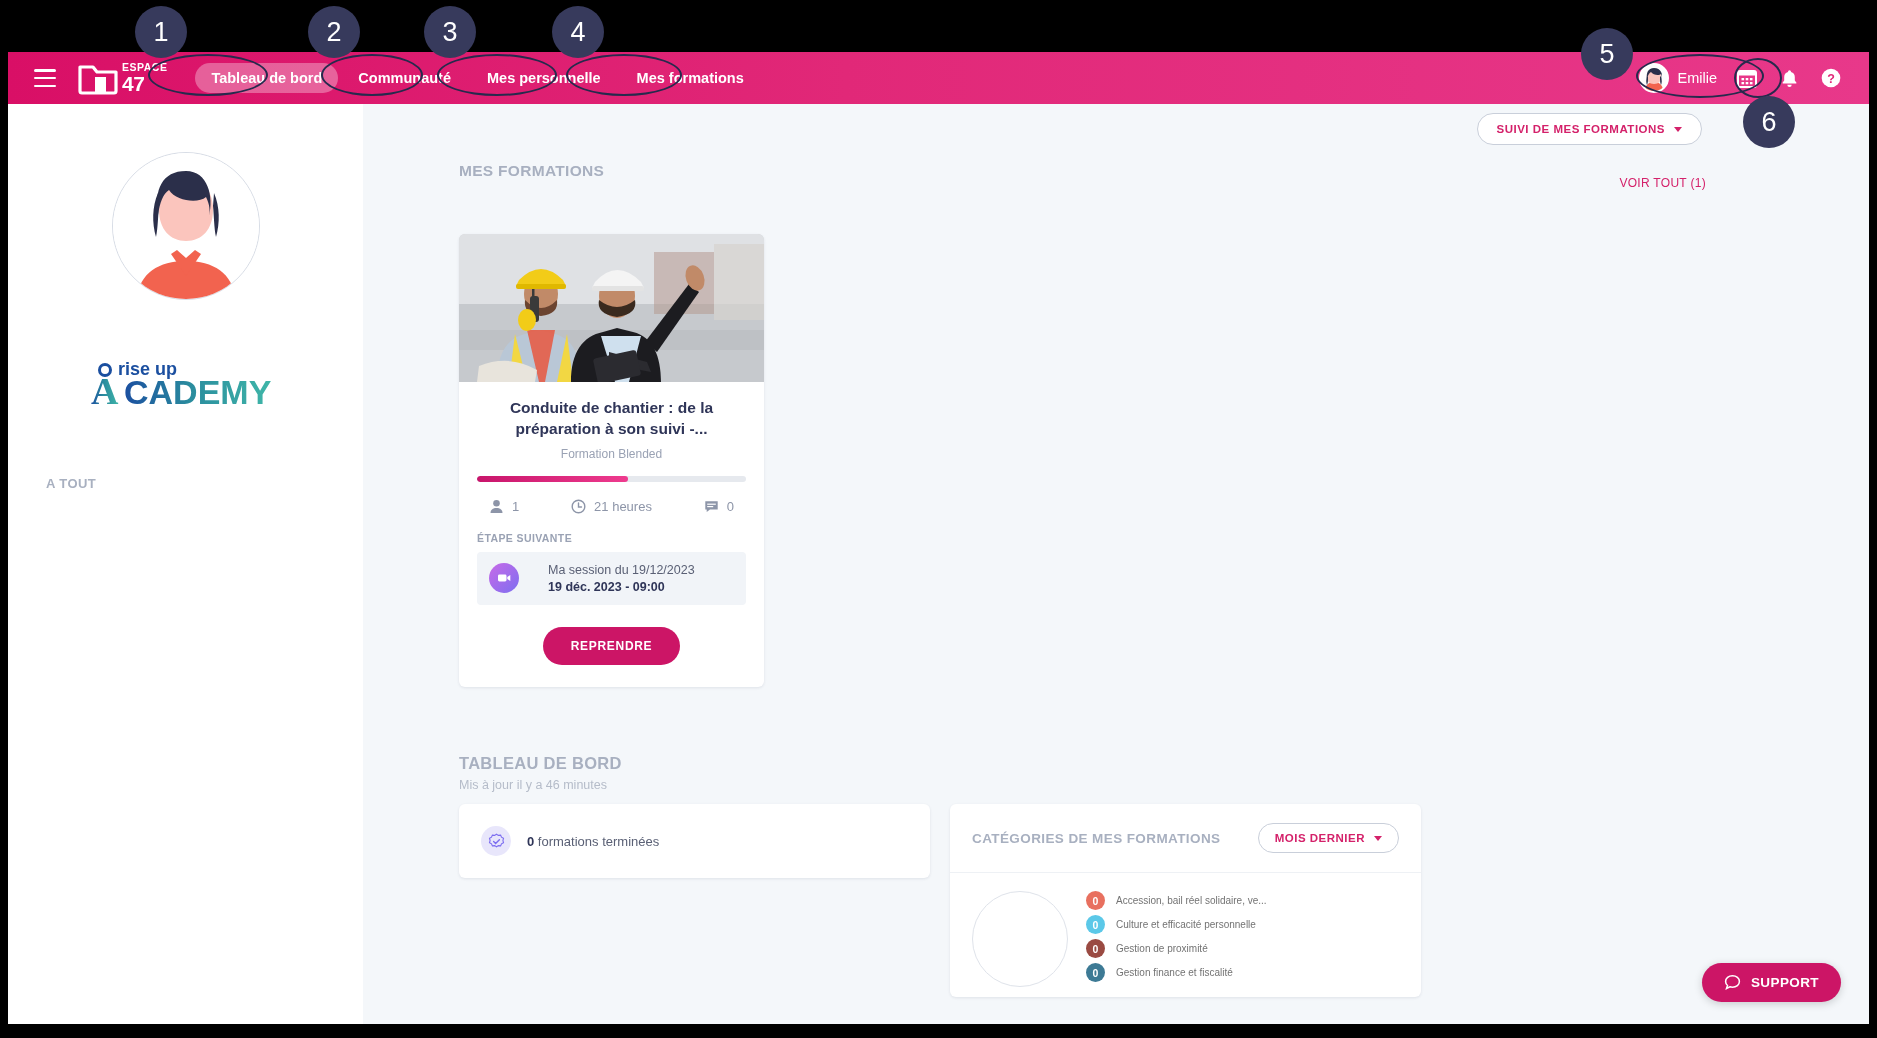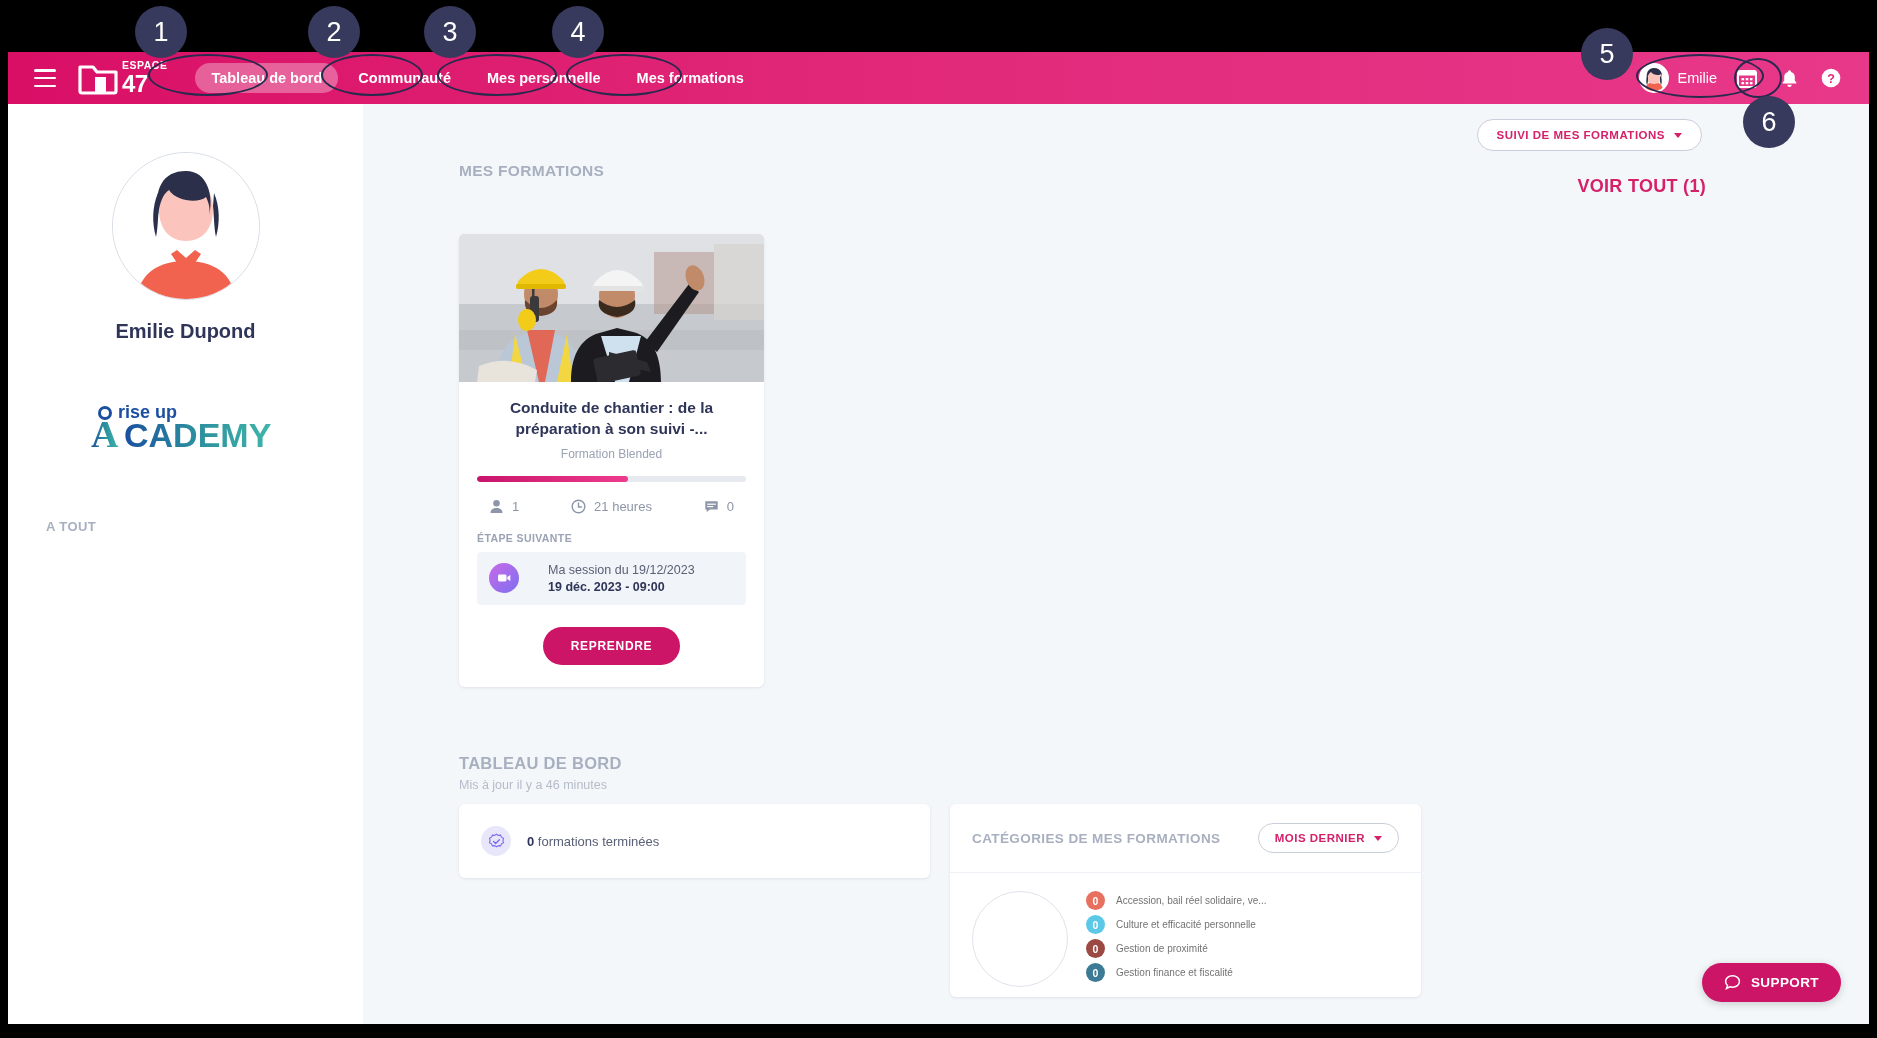--- a/index.html
+++ b/index.html
@@ -27,21 +27,21 @@
   }
   .burger { margin-left: 26px; width: 22px; height: 18px; display:flex;
             flex-direction:column; justify-content:space-between; cursor:pointer; }
   .burger span { display:block; height:2.5px; background:#fff; border-radius:2px; }
 
   .brand { display:flex; align-items:center; margin-left: 22px; }
   .brand .mark { width: 40px; height: 34px; position: relative; }
   .brand .mark svg { display:block; }
   .brand .words { margin-left: 4px; color:#fff; line-height: 1; }
   .brand .w1 { font-size: 10.5px; font-weight: 700; letter-spacing: .5px; }
-  .brand .w2 { font-size: 24px; font-weight: 800; letter-spacing: -.5px; margin-top:1px; }
+  .brand .w2 { font-size: 21px; font-weight: 800; letter-spacing: -.5px; margin-top:1px; }
 
   .nav-links { display:flex; align-items:center; margin-left: 28px; gap: 4px; }
   .nav-link {
     color:#fff; font-size: 14.5px; font-weight: 600; padding: 7px 16px;
     border-radius: 18px; cursor: pointer; white-space: nowrap;
   }
   .nav-link.active { background: rgba(255,255,255,.32); }
 
   .nav-right { margin-left:auto; display:flex; align-items:center; gap: 18px; margin-right: 26px; }
   .user-chip { display:flex; align-items:center; gap: 9px; cursor:pointer; }
@@ -70,35 +70,35 @@
   .todo-title {
     margin: 62px 0 0 38px; color:#a8b0c0; font-size: 13px;
     font-weight: 700; letter-spacing: .4px;
   }
 
   
   .main {
     position:absolute; left:355px; top:52px; width: 1506px; height: 920px;
     background:#f4f7fa; overflow:hidden;
   }
-  .filter-row { position:absolute; right: 167px; top: 15px; }
+  .filter-row { position:absolute; right: 167px; top: 9px; }
   .pill-btn {
     border: 1px solid #c9cfda; background:#fff; color:#d4216a;
     font-size: 11.5px; font-weight: 700; letter-spacing: .5px;
     border-radius: 20px; padding: 9px 19px; cursor:pointer;
     display:flex; align-items:center; gap:9px;
   }
   .caret { width:0;height:0;border-left:4.5px solid transparent;border-right:4.5px solid transparent;border-top:5px solid #d4216a; }
 
   .section-label {
     color:#a8b0c0; font-size: 15.5px; font-weight: 700; letter-spacing:.3px;
   }
   .voir-tout {
     position:absolute; right: 163px; top: 72px;
-    color:#d4216a; font-size: 18px; font-weight: 700; letter-spacing:.3px; cursor:pointer;
+    color:#d4216a; font-size: 12px; font-weight: 400; letter-spacing:.3px; cursor:pointer;
   }
 
   .card {
     background:#fff; border-radius: 6px; box-shadow: 0 1px 3px rgba(40,50,80,.10);
   }
   .course-card { position:absolute; left: 96px; top: 130px; width: 305px; }
   .course-img { width:100%; height: 148px; border-radius: 6px 6px 0 0; display:block; }
   .course-body { padding: 16px 18px 22px; }
   .course-title {
     color:#2f3558; font-size: 15.5px; font-weight: 700; text-align:center; line-height: 1.35;
@@ -269,21 +269,20 @@
           <path d="M24 146c2-26 22-38 49-38s47 12 49 38z" fill="#f2634f"></path>
           <path d="M73 26c-20 0-27 15-27 31 0 19 11 31 27 31s27-12 27-31c0-16-7-31-27-31z" fill="#fbc5bd"></path>
           <path d="M73 18c-24 0-32 19-28 44 2-13 5-21 11-25 7 11 29 14 37 7 4 8 4 14 3 19 5-19-1-45-23-45z" fill="#2b2f4a"></path>
           <path d="M45 40c-6 14-6 30-2 44 2-9 2-22 3-31z" fill="#2b2f4a"></path>
           <path d="M101 40c6 14 6 30 2 44-2-9-2-22-3-31z" fill="#2b2f4a"></path>
           <path d="M58 101l15 22 15-22-6-4-9 8-9-8z" fill="#f2634f"></path>
           <path d="M58 99c5 4 10 6 15 6s10-2 15-6l-4 7-11 9-11-9z" fill="#fff" opacity=".0"></path>
         </svg>
       </div>
 
-      <div class="user-fullname">Emilie Dupond</div>
 
       <div class="academy-logo">
         <svg width="200" height="58" viewBox="0 0 200 58">
           <defs>
             <linearGradient id="ag" x1="0" y1="0" x2="1" y2="0">
               <stop offset="0%" stop-color="#1b4fa0"></stop>
               <stop offset="45%" stop-color="#2a8c9e"></stop>
               <stop offset="100%" stop-color="#3fb6a8"></stop>
             </linearGradient>
           </defs>

